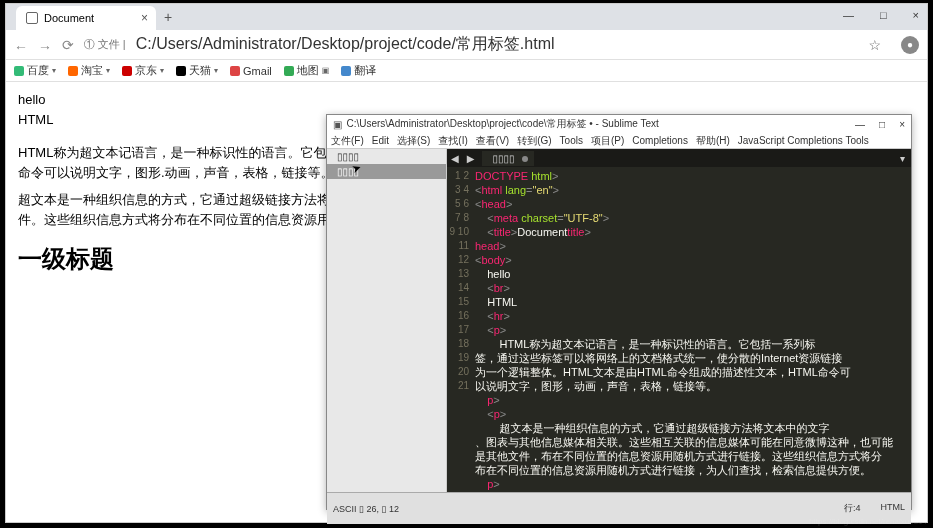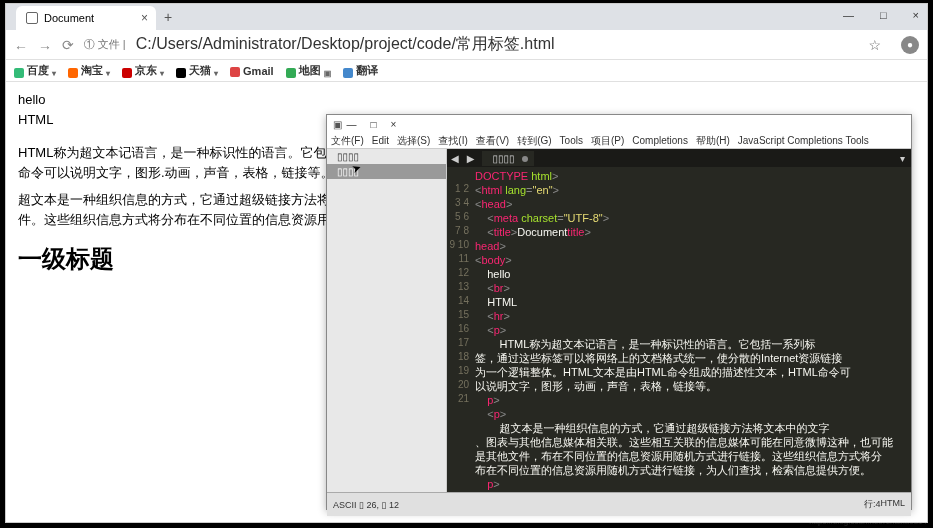--- a/index.html
+++ b/index.html
@@ -15,21 +15,21 @@
 .chrome-win-controls span { padding: 2px 4px; }
 
 .chrome-toolbar { height: 30px; display: flex; align-items: center; padding: 0 8px; gap: 10px; border-bottom: 1px solid #e0e0e0; font-size: 12px; color: #555; }
 .nav-btn { color: #888; font-size: 14px; }
 .addr-info { color: #777; font-size: 11px; }
 .url { color: #333; font-size: 16px; }
 .star { margin-left: auto; font-size: 14px; color: #666; }
 .user { width: 18px; height: 18px; border-radius: 50%; background: #888; display: flex; align-items: center; justify-content: center; color: #fff; font-size: 10px; margin-left: 10px; }
 
 .bookmarks { height: 22px; display: flex; align-items: center; padding: 0 8px; gap: 12px; border-bottom: 1px solid #e0e0e0; font-size: 11px; color: #333; }
-.bk { display: flex; align-items: flex-end; gap: 3px; font-weight: bold; }
+.bk { display: flex; align-items: center; gap: 3px; }
 .bk-dot { width: 10px; height: 10px; border-radius: 2px; display: inline-block; }
 
 .page { padding: 8px 12px; font-size: 13px; color: #000; line-height: 1.5; }
 .page h1 { font-size: 24px; font-weight: bold; margin-top: 12px; }
 .page .para { margin: 8px 0; }
 
 .sublime { position: absolute; left: 326px; top: 114px; width: 586px; height: 396px; background: #e0e0e0; border: 1px solid #888; box-shadow: 0 2px 8px rgba(0,0,0,0.3); }
 .st-title { height: 18px; background: #fff; display: flex; align-items: center; padding: 0 6px; font-size: 10px; color: #333; }
 .st-title-text { flex: 1; }
 .st-win { display: flex; gap: 14px; font-size: 10px; }
@@ -40,30 +40,30 @@
 .sb-item { padding: 2px 10px; color: #333; }
 .sb-item.sel { background: #999; color: #fff; }
 
 .editor-area { flex: 1; background: #272822; display: flex; flex-direction: column; }
 .ed-tabs { height: 18px; background: #1a1a17; display: flex; align-items: center; font-size: 10px; color: #ccc; }
 .ed-nav { padding: 0 4px; }
 .ed-tab { background: #272822; padding: 2px 20px 2px 10px; position: relative; margin-left: 4px; }
 .ed-tab .dot { position: absolute; right: 6px; top: 5px; width: 6px; height: 6px; border-radius: 50%; background: #888; }
 
 .code { flex: 1; display: flex; font-family: Consolas, monospace; font-size: 11px; overflow: hidden; position: relative; }
-.gutter { width: 28px; background: #272822; color: #75715e; text-align: right; padding-right: 6px; line-height: 14px; padding-top: 15px; font-size: 10px;}
+.gutter { width: 28px; background: #272822; color: #75715e; text-align: right; padding-right: 6px; line-height: 14px; padding-top: 2px; font-size: 10px;}
 .lines { flex: 1; color: #f8f8f2; line-height: 14px; padding-top: 2px; white-space: pre; }
 .k-red { color: #f92672; }
 .k-str { color: #e6db74; }
 .k-attr { color: #a6e22e; }
 .k-txt { color: #f8f8f2; }
 .k-grey { color: #888; }
 
-.st-status { height: 24px; background: #e0e0e0; border-top: 1px solid #aaa; display: flex; align-items: center; font-size: 9px; color: #333; padding: 0 6px; }
-.st-status .right { margin-left: auto; display: flex; }
+.st-status { height: 32px; background: #e0e0e0; border-top: 1px solid #aaa; display: flex; align-items: center; font-size: 9px; color: #333; padding: 0 6px; }
+.st-status .right { margin-left: auto; display: flex; gap: 20px; }
 
 .watermark { position: absolute; right: 6px; bottom: 2px; font-size: 8px; color: rgba(255,255,255,0.15); }
 .cursor-arrow { position: absolute; left: 352px; top: 162px; font-size: 11px; color: #000; transform: rotate(-20deg); }
 </style>
 </head>
 <body>
 
 <div class="chrome">
   <div class="chrome-tabs">
     <div class="tab">
@@ -137,20 +137,21 @@
       <span>超文本是一种组织信息的方式，它通过超级链接方法将文本中的文字、图</span><br>
       <span>件。这些组织信息方式将分布在不同位置的信息资源用随机方式进行链接</span>
     </div>
     <h1>一级标题</h1>
   </div>
 </div>
 
 <div class="sublime">
   <div class="st-title">
     <span style="margin-right:4px;color:#555;">▣</span>
+    <span class="st-title-text">C:\Users\Administrator\Desktop\project\code\常用标签 • - Sublime Text</span>
     <div class="st-win">
       <span>—</span>
       <span>□</span>
       <span>×</span>
     </div>
   </div>
   <div class="st-menu" id="st-menu">
       <span>文件(F)</span>
       <span>Edit</span>
       <span>选择(S)</span>

